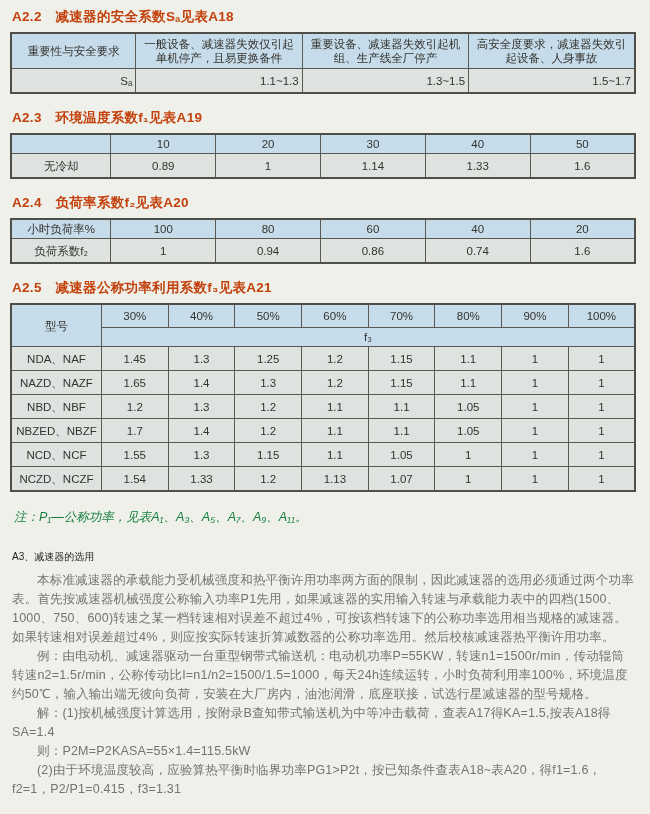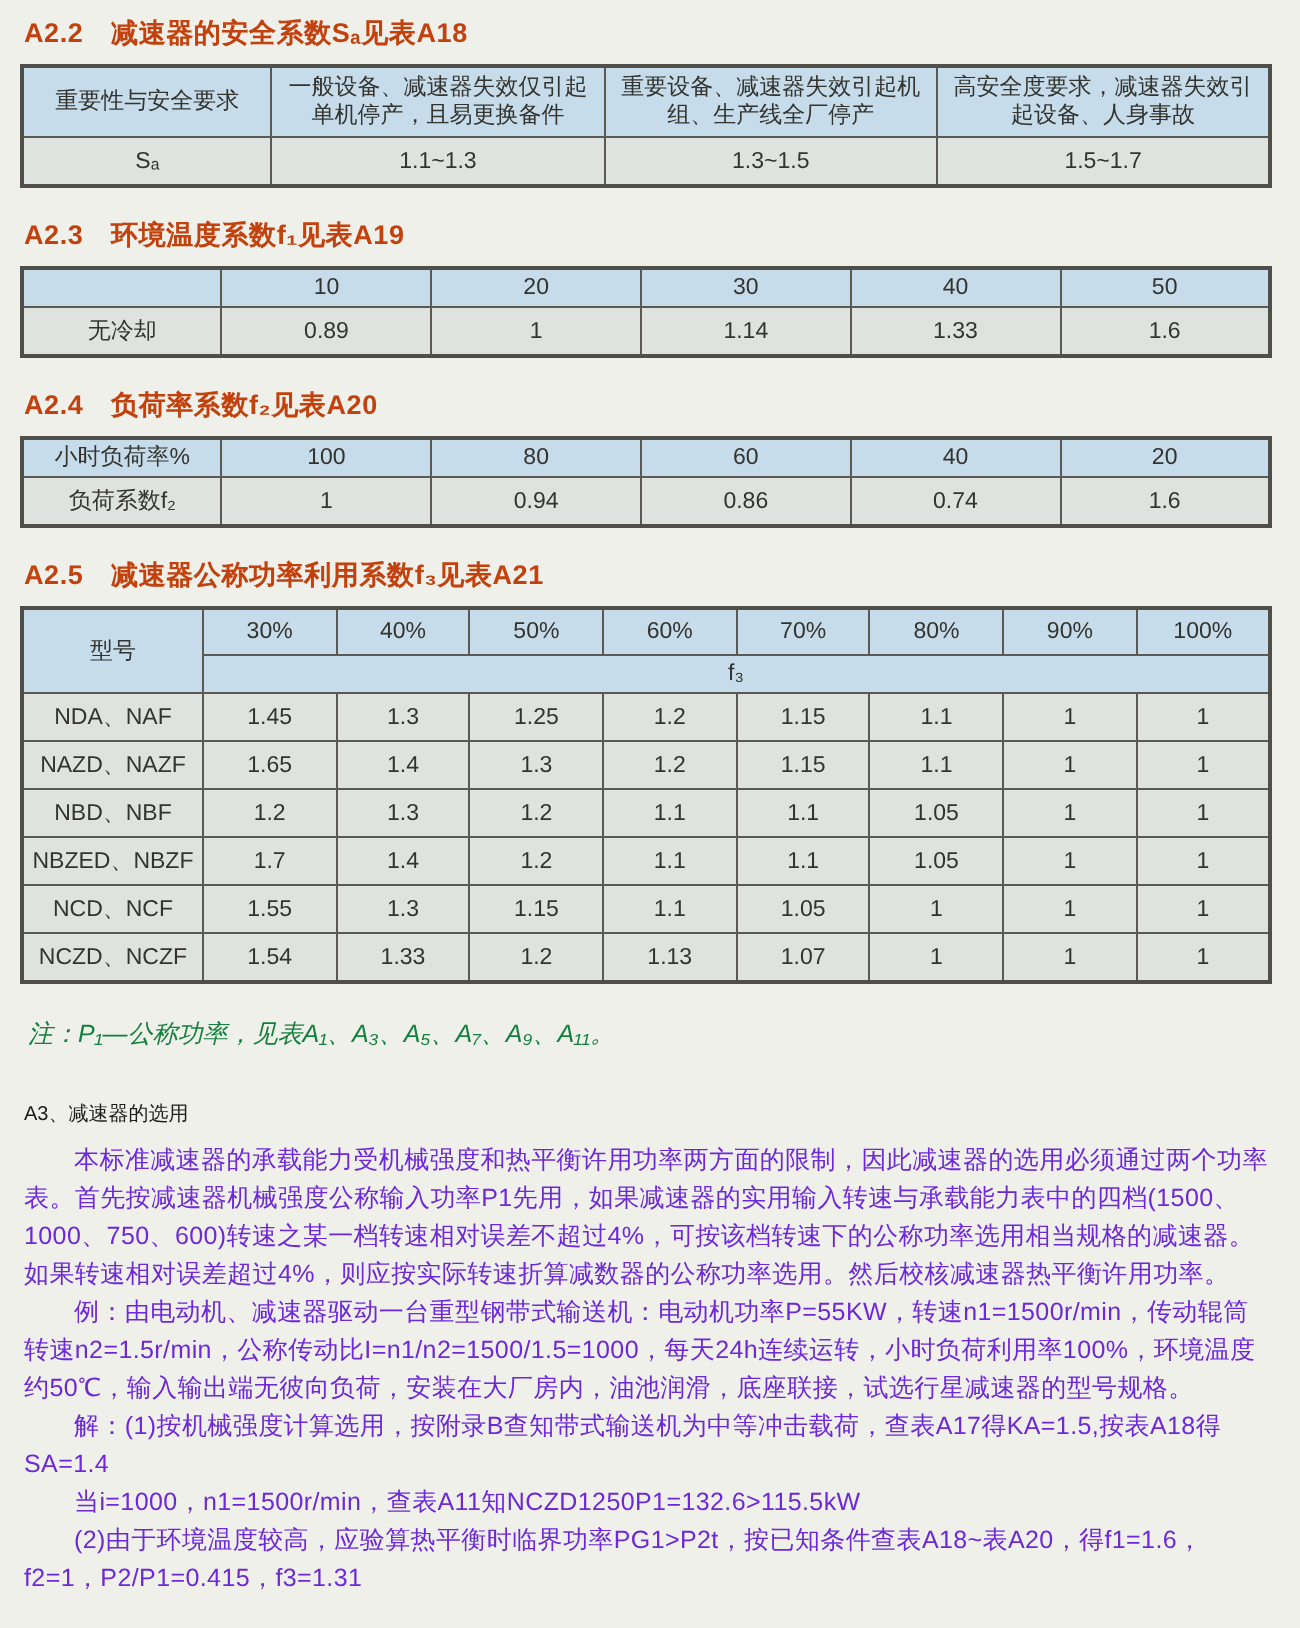--- a/index.html
+++ b/index.html
@@ -34,21 +34,21 @@
     text-align: center;
     vertical-align: middle;
     color: #33332f;
     padding: 2px 3px;
     line-height: 14px;
   }
   table.tbl thead th { background: #c7dcea; }
   table.tbl tbody td { background: #dee3e0; height: 19px; }
 
   .tbl-a18 thead th { height: 30px; }
-  .tbl-a18 tbody td { height: 21px; }
+  .tbl-a18 tbody td { height: 21px; text-align: right; }
   .c-label { width: 20%; }
   .c-first6 { width: 16%; }
   .c-model { width: 14.5%; }
   .tbl-a21 thead th { height: 18px; }
   .f3-th { height: 14px !important; }
   .tbl-a21 tbody td { height: 17px; }
   .tbl-a21 { margin-bottom: 8px; }
 
   .note {
     font-size: 12.5px;
@@ -64,21 +64,21 @@
     font-weight: normal;
     color: #1c1c1c;
     margin: 22px 0 7px 2px;
   }
   .paras { margin-left: 2px; }
   .para {
     margin: 0;
     text-indent: 2em;
     font-size: 12.5px;
     line-height: 19px;
-    color: #6d28d9;
+    color: #737373;
     letter-spacing: 0.2px;
   }
 </style>
 </head>
 <body>
 
 <div class="doc">
 
   <div class="sec-title">A2.2　减速器的安全系数Sₐ见表A18</div>
   <table class="tbl tbl-a18">
@@ -264,17 +264,17 @@
 
   <div class="note">
     <div>注：P₁—公称功率，见表A₁、A₃、A₅、A₇、A₉、A₁₁。</div>
   </div>
 
   <div class="a3-title">A3、减速器的选用</div>
   <div class="paras">
       <p class="para">本标准减速器的承载能力受机械强度和热平衡许用功率两方面的限制，因此减速器的选用必须通过两个功率表。首先按减速器机械强度公称输入功率P1先用，如果减速器的实用输入转速与承载能力表中的四档(1500、1000、750、600)转速之某一档转速相对误差不超过4%，可按该档转速下的公称功率选用相当规格的减速器。如果转速相对误差超过4%，则应按实际转速折算减数器的公称功率选用。然后校核减速器热平衡许用功率。</p>
       <p class="para">例：由电动机、减速器驱动一台重型钢带式输送机：电动机功率P=55KW，转速n1=1500r/min，传动辊筒转速n2=1.5r/min，公称传动比I=n1/n2=1500/1.5=1000，每天24h连续运转，小时负荷利用率100%，环境温度约50℃，输入输出端无彼向负荷，安装在大厂房内，油池润滑，底座联接，试选行星减速器的型号规格。</p>
       <p class="para">解：(1)按机械强度计算选用，按附录B查知带式输送机为中等冲击载荷，查表A17得KA=1.5,按表A18得SA=1.4</p>
-      <p class="para">当i=1000，n1=1500r/min，查表A11知NCZD1250P1=132.6&gt;115.5kW</p>
+      <p class="para">则：P2M=P2KASA=55×1.4=115.5kW</p>
       <p class="para">(2)由于环境温度较高，应验算热平衡时临界功率PG1&gt;P2t，按已知条件查表A18~表A20，得f1=1.6，f2=1，P2/P1=0.415，f3=1.31</p>
     </div>
 
 </div>
 
 </body></html>

